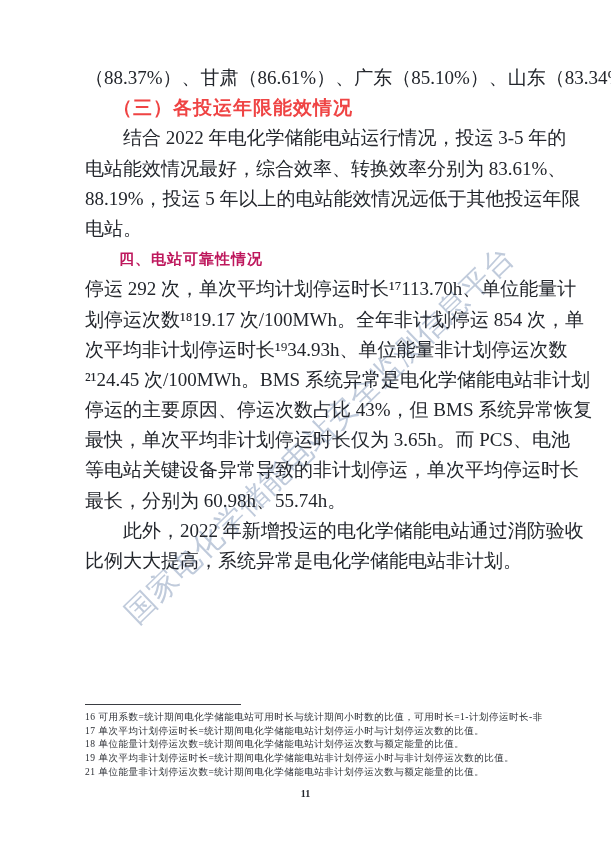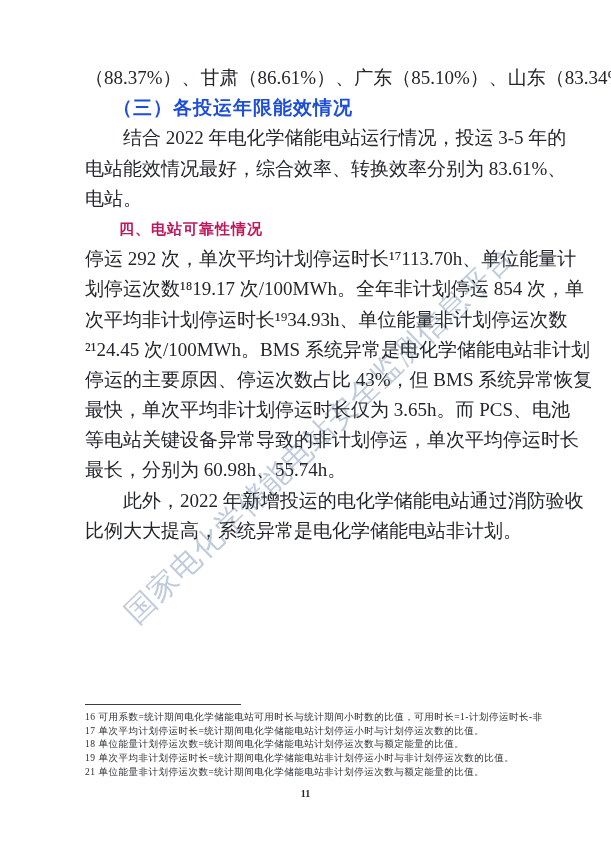--- a/index.html
+++ b/index.html
@@ -43,21 +43,21 @@
     white-space: nowrap;
   }
   .line.last {
     text-align-last: left;
   }
   .heading-kai {
     height: 30.2px;
     line-height: 30.2px;
     font-size: 19px;
     font-weight: bold;
-    color: #1d4ed8;
+    color: #ef4444;
     padding-left: 28px;
     letter-spacing: 1px;
   }
   .heading-hei {
     height: 30.2px;
     line-height: 30.2px;
     font-size: 15px;
     font-weight: bold;
     font-family: "Liberation Sans", sans-serif;
     color: #be185d;
@@ -106,20 +106,21 @@
 
   <div class="watermark">国家电化学储能电站安全监测信息平台</div>
 
   <div class="content">
     <div class="line">（88.37%）、甘肃（86.61%）、广东（85.10%）、山东（83.34%）。</div>
 
     <div class="heading-kai">（三）各投运年限能效情况</div>
 
     <div class="line indent">结合 2022 年电化学储能电站运行情况，投运 3-5 年的</div>
     <div class="line">电站能效情况最好，综合效率、转换效率分别为 83.61%、</div>
+    <div class="line">88.19%，投运 5 年以上的电站能效情况远低于其他投运年限</div>
     <div class="line last">电站。</div>
 
     <div class="heading-hei">四、电站可靠性情况</div>
 
     <div class="line">停运 292 次，单次平均计划停运时长¹⁷113.70h、单位能量计</div>
     <div class="line">划停运次数¹⁸19.17 次/100MWh。全年非计划停运 854 次，单</div>
     <div class="line">次平均非计划停运时长¹⁹34.93h、单位能量非计划停运次数</div>
     <div class="line">²¹24.45 次/100MWh。BMS 系统异常是电化学储能电站非计划</div>
     <div class="line">停运的主要原因、停运次数占比 43%，但 BMS 系统异常恢复</div>
     <div class="line">最快，单次平均非计划停运时长仅为 3.65h。而 PCS、电池</div>

